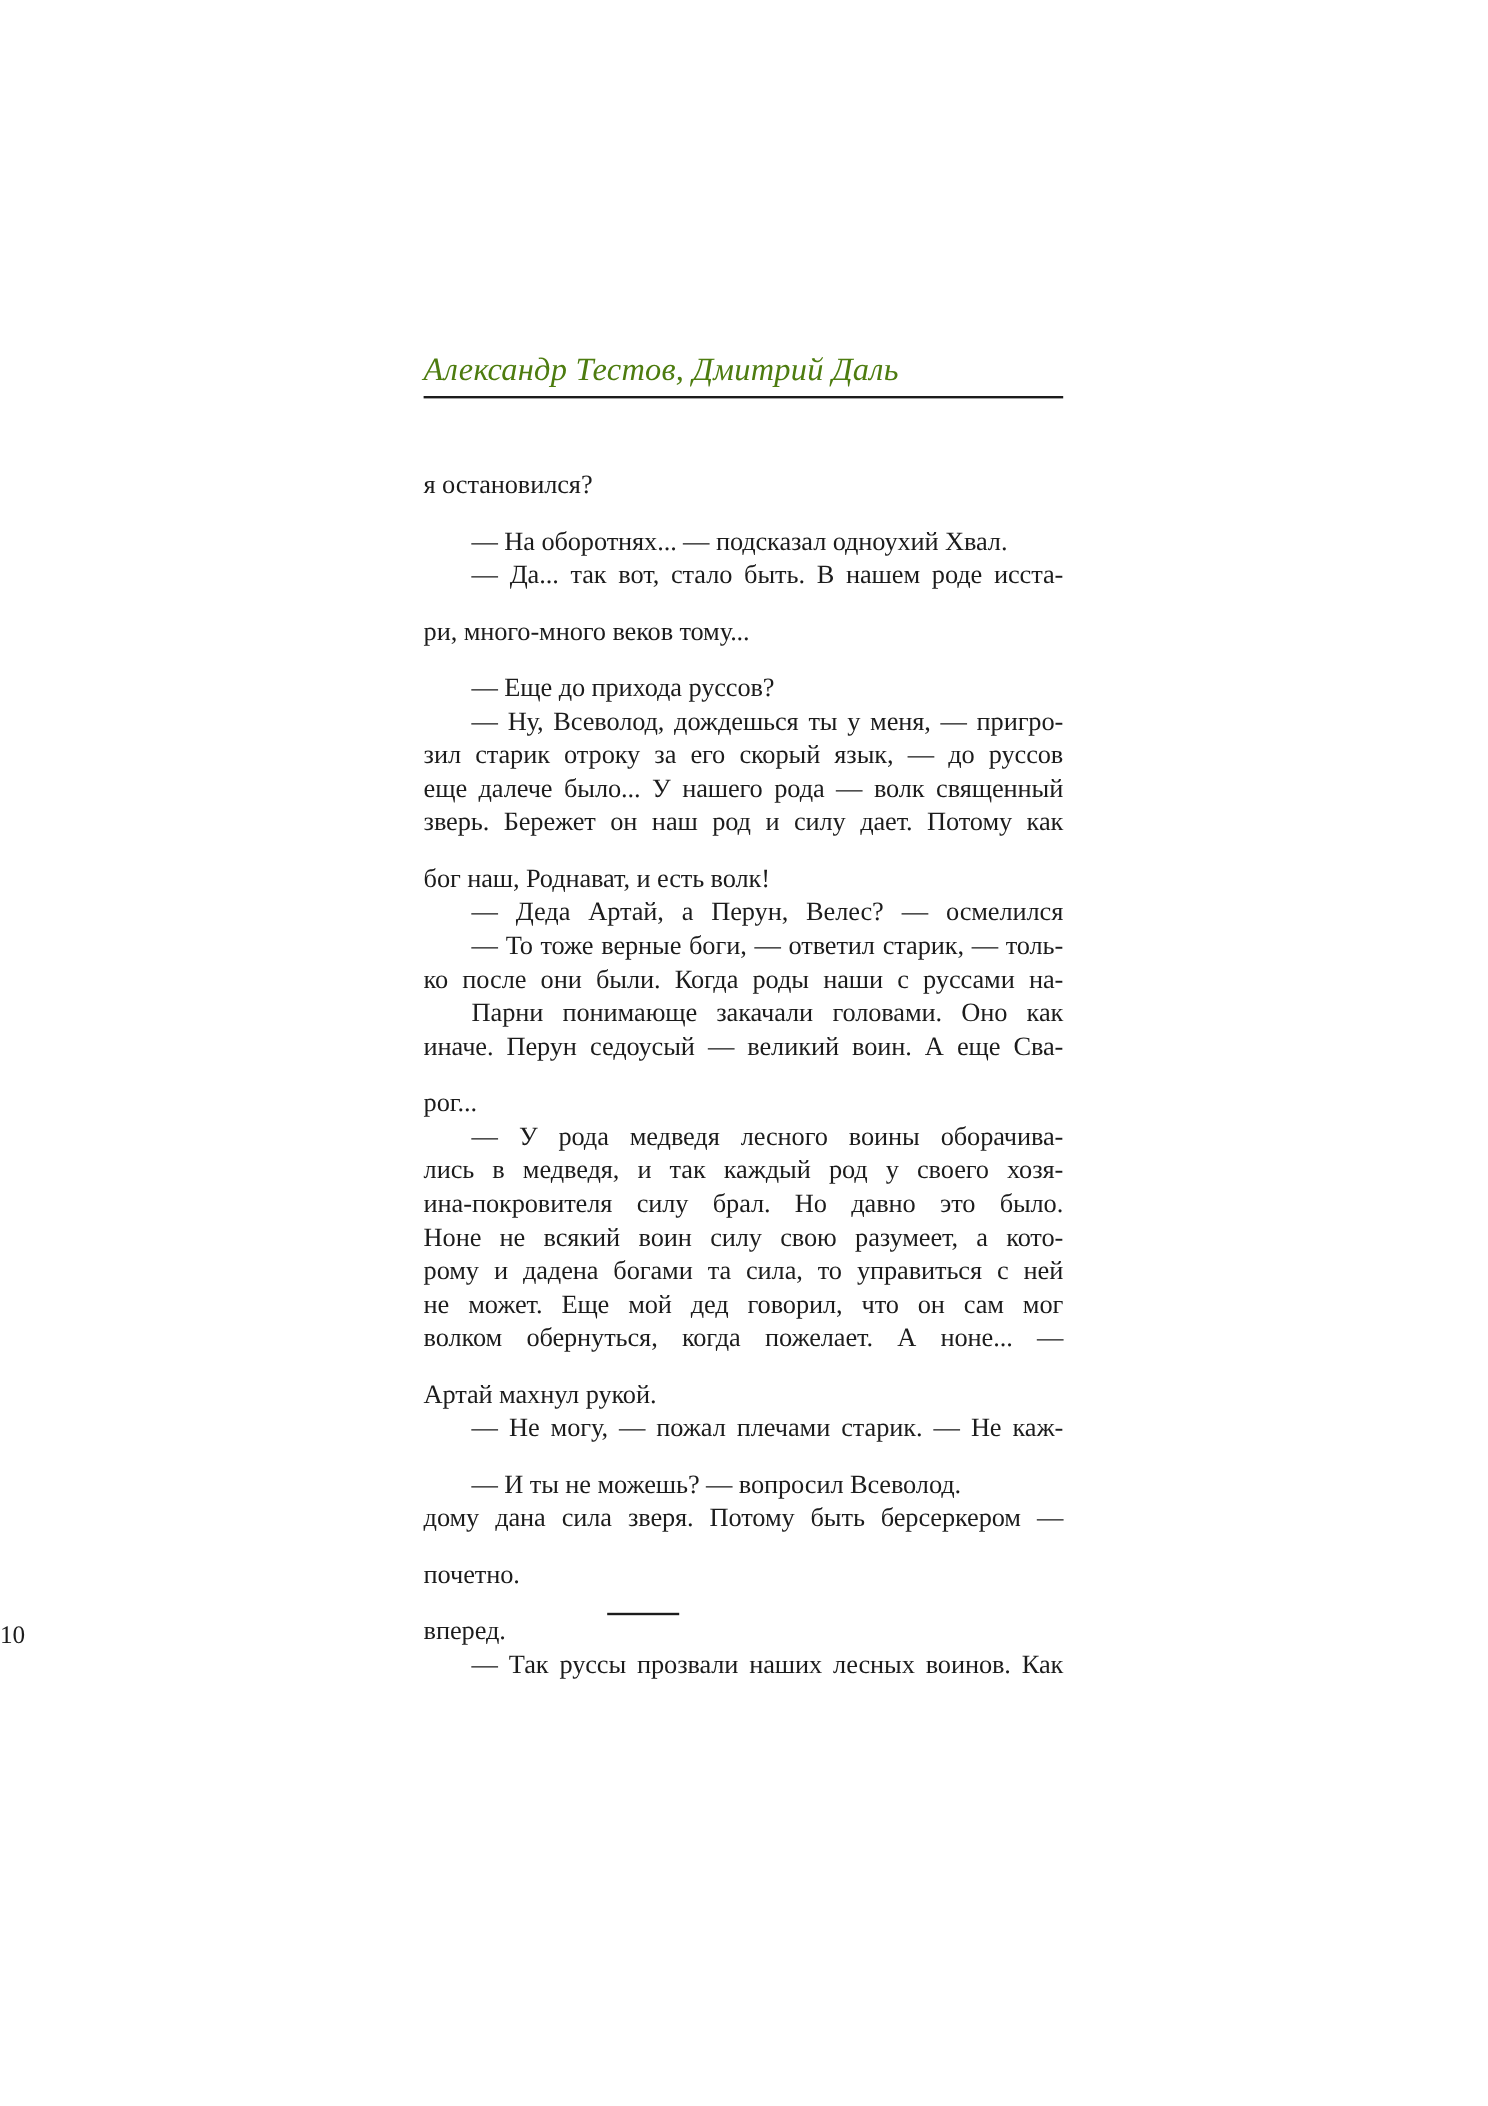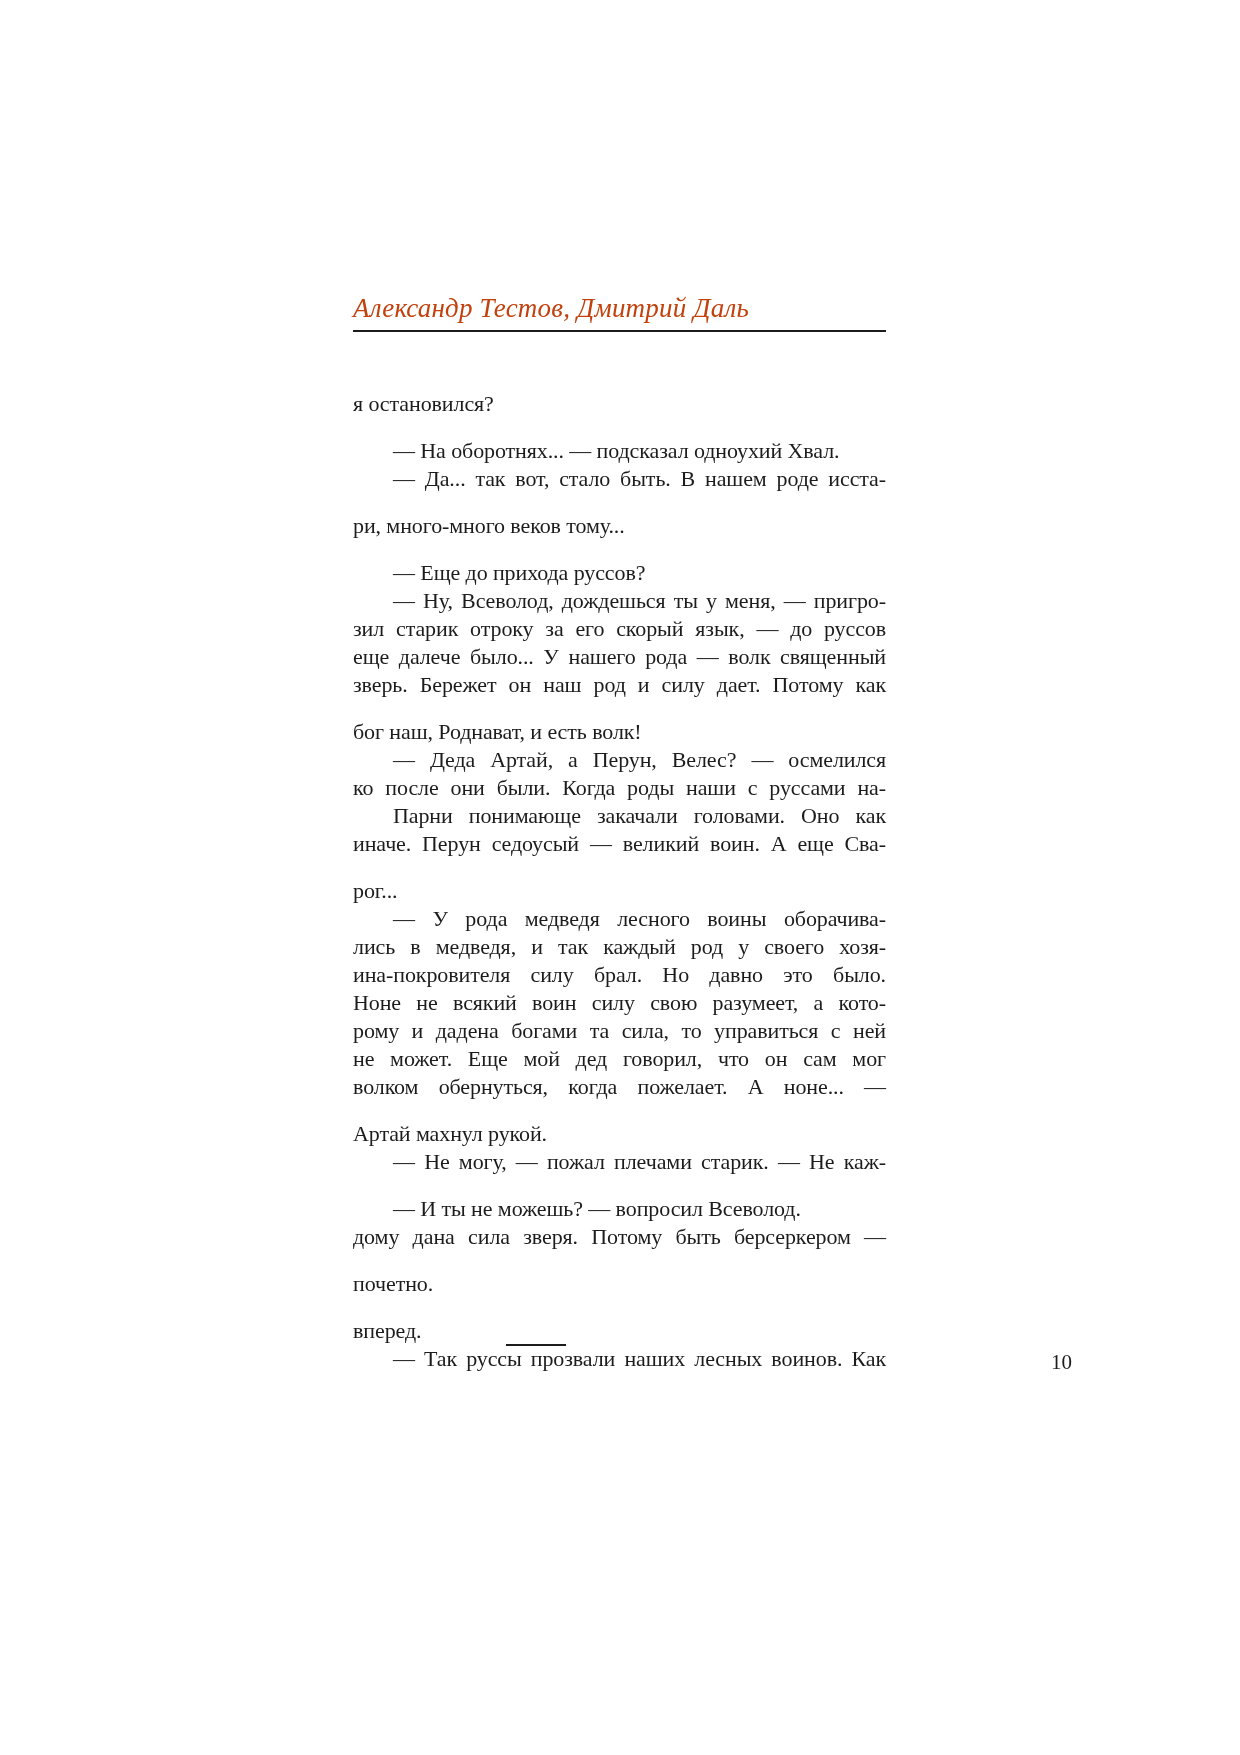--- a/index.html
+++ b/index.html
@@ -20,21 +20,21 @@
     position: absolute;
     left: 353px;
     top: 290px;
     width: 533px;
   }
   .running-header {
     font-style: italic;
     font-size: 27px;
     line-height: 36px;
     letter-spacing: 0.2px;
-    color: #c2410c;
+    color: #4d7c0f;
     text-align: left;
   }
   .header-rule {
     border: none;
     border-top: 2px solid #1c1c1c;
     margin: 4px 0 0 0;
     width: 100%;
   }
   .body-text {
     margin-top: 58px;
@@ -54,21 +54,21 @@
     margin-top: 19px;
   }
   .line.indent {
     padding-left: 40px;
   }
   .footer {
     position: absolute;
     left: 0;
     top: 1344px;
     width: 1072px;
-    text-align: right;
+    text-align: left;
   }
   .footer-rule {
     border: none;
     border-top: 2px solid #1c1c1c;
     width: 60px;
     margin: 0 auto;
   }
   .page-number {
     margin-top: 4px;
     font-size: 21px;
@@ -90,20 +90,21 @@
         <div class="line indent last">— На оборотнях... — подсказал одноухий Хвал.</div>
         <div class="line indent">— Да... так вот, стало быть. В нашем роде исста-</div>
         <div class="line last">ри, много-много веков тому...</div>
         <div class="line indent last">— Еще до прихода руссов?</div>
         <div class="line indent">— Ну, Всеволод, дождешься ты у меня, — пригро-</div>
         <div class="line">зил старик отроку за его скорый язык, — до руссов</div>
         <div class="line">еще далече было... У нашего рода — волк священный</div>
         <div class="line">зверь. Бережет он наш род и силу дает. Потому как</div>
         <div class="line last">бог наш, Роднават, и есть волк!</div>
         <div class="line indent">— Деда Артай, а Перун, Велес? — осмелился</div>
+        <div class="line indent">— То тоже верные боги, — ответил старик, — толь-</div>
         <div class="line">ко после они были. Когда роды наши с руссами на-</div>
         <div class="line indent">Парни понимающе закачали головами. Оно как</div>
         <div class="line">иначе. Перун седоусый — великий воин. А еще Сва-</div>
         <div class="line last">рог...</div>
         <div class="line indent">— У рода медведя лесного воины оборачива-</div>
         <div class="line">лись в медведя, и так каждый род у своего хозя-</div>
         <div class="line">ина-покровителя силу брал. Но давно это было.</div>
         <div class="line">Ноне не всякий воин силу свою разумеет, а кото-</div>
         <div class="line">рому и дадена богами та сила, то управиться с ней</div>
         <div class="line">не может. Еще мой дед говорил, что он сам мог</div>

